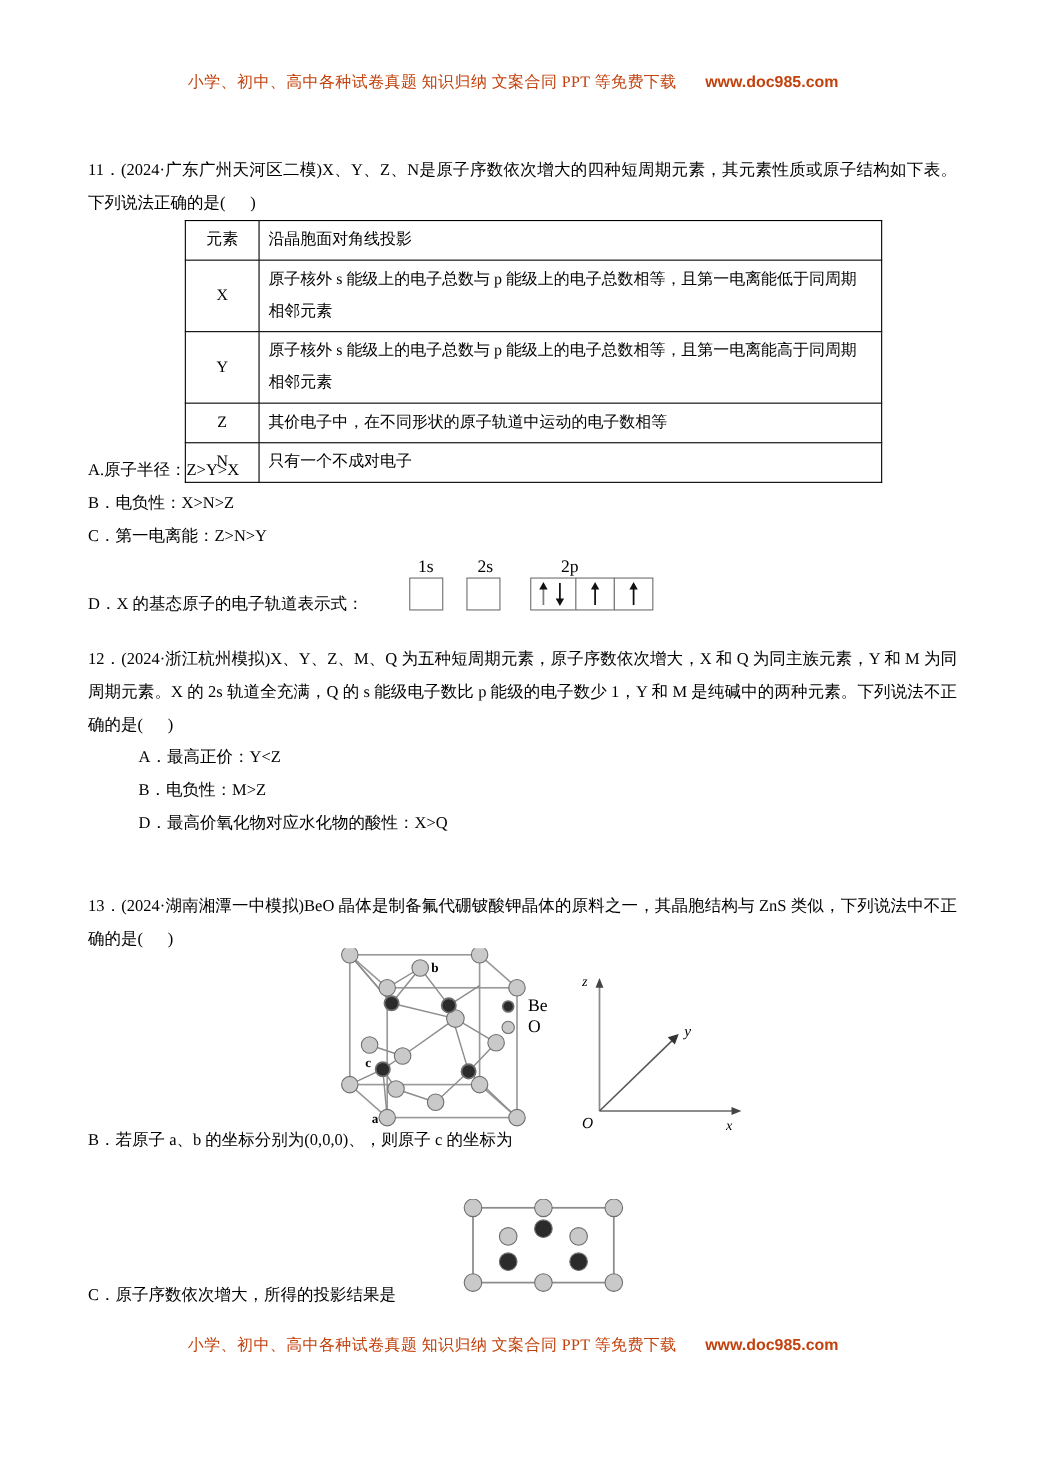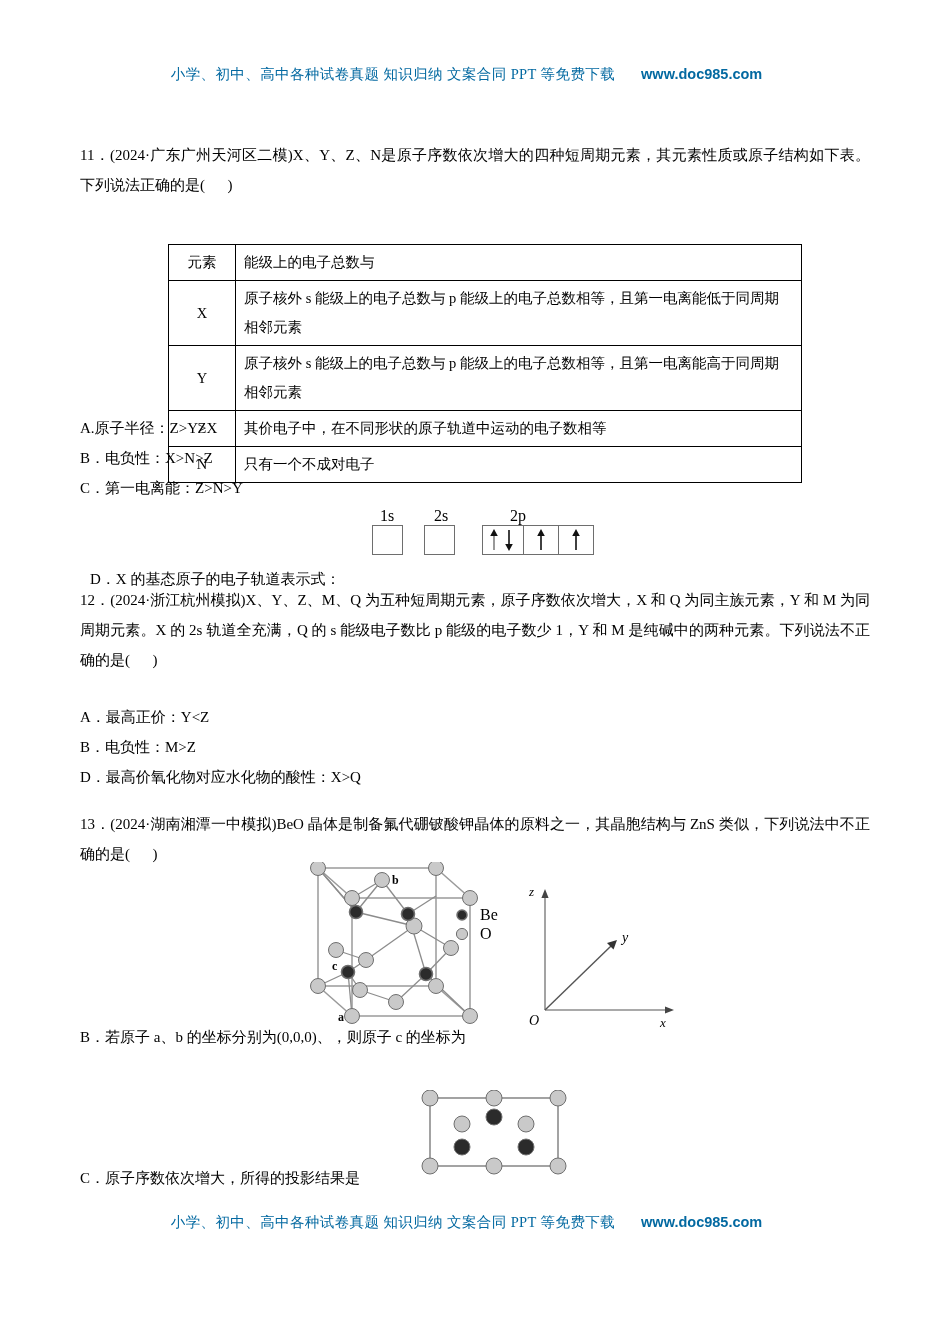--- a/index.html
+++ b/index.html
@@ -23,21 +23,21 @@
     padding: 0 80px;
   }
 
   
   .watermark {
     position: absolute;
     left: 0;
     width: 933px;
     text-align: center;
     font-size: 14.5px;
-    color: #0369a1;
+    color: #c2410c;
     letter-spacing: 0.4px;
     white-space: nowrap;
   }
   .watermark .wm-site {
     font-family: "Liberation Sans", sans-serif;
     font-weight: bold;
     margin-left: 26px;
     letter-spacing: 0;
   }
   #header-watermark { top: 65px; }
@@ -59,21 +59,20 @@
   .blank-paren { letter-spacing: 0; }
 
   
   table.elem-table {
     position: absolute;
     left: 168px;
     top: 200px;
     width: 634px;
     border-collapse: collapse;
     font-size: 14.5px;
-    margin-top: 44px;
   }
   table.elem-table td {
     border: 1px solid #000000;
     padding: 3px 8px;
     line-height: 29px;
     vertical-align: middle;
   }
   table.elem-table td.sym {
     width: 58px;
     text-align: center;
@@ -161,21 +160,21 @@
   <div class="q-block" style="top:140px;">
     <div class="q-stem">
       <span>11．</span><span>(2024·广东广州天河区二模)</span><span>X、Y、Z、N是原子序数依次增大的四种短周期元素，其元素性质或原子结构如下表。下列说法正确的是(</span><span class="blank-paren">&nbsp;&nbsp;&nbsp;&nbsp;&nbsp;&nbsp;</span><span>)</span>
     </div>
   </div>
 
   <table class="elem-table">
     <tbody>
         <tr>
       <td class="sym">元素</td>
-      <td class="desc">能级上的电子总数与</td>
+      <td class="desc">沿晶胞面对角线投影</td>
     </tr>
     <tr>
       <td class="sym">X</td>
       <td class="desc">原子核外 s 能级上的电子总数与 p 能级上的电子总数相等，且第一电离能低于同周期相邻元素</td>
     </tr>
     <tr>
       <td class="sym">Y</td>
       <td class="desc">原子核外 s 能级上的电子总数与 p 能级上的电子总数相等，且第一电离能高于同周期相邻元素</td>
     </tr>
     <tr>
@@ -188,21 +187,21 @@
     </tr>
   </tbody>
     </table>
 
   <div class="q-block" style="top:413px;">
     <div class="opt">A.原子半径：Z&gt;Y&gt;X</div>
     <div class="opt">B．电负性：X&gt;N&gt;Z</div>
     <div class="opt">C．第一电离能：Z&gt;N&gt;Y</div>
   </div>
 
-  <div class="q-block" style="top:564px;margin-left:10px;">
+  <div class="q-block" style="top:535px;">
     <div class="opt">D．X 的基态原子的电子轨道表示式：</div>
   </div>
 
   <div class="orbital-wrap">
     <div class="orb-labels">
       <span class="orb-lbl-1s">1s</span>
       <span class="orb-lbl-2s">2s</span>
       <span class="orb-lbl-2p">2p</span>
     </div>
     <div class="orb-boxes">
@@ -230,21 +229,21 @@
       </div>
     </div>
   </div>
 
   <div class="q-block" style="top:585px;">
     <div class="q-stem">
       <span>12．</span><span>(2024·浙江杭州模拟)</span><span>X、Y、Z、M、Q 为五种短周期元素，原子序数依次增大，X 和 Q 为同主族元素，Y 和 M 为同周期元素。X 的 2s 轨道全充满，Q 的 s 能级电子数比 p 能级的电子数少 1，Y 和 M 是纯碱中的两种元素。下列说法不正确的是(</span><span class="blank-paren">&nbsp;&nbsp;&nbsp;&nbsp;&nbsp;&nbsp;</span><span>)</span>
     </div>
   </div>
 
-  <div class="q-block" style="top:702px;">
+  <div class="q-block" style="top:674px;margin-left:46px;">
     <div class="opt">A．最高正价：Y&lt;Z</div>
     <div class="opt">B．电负性：M&gt;Z</div>
     <div class="opt">D．最高价氧化物对应水化物的酸性：X&gt;Q</div>
   </div>
 
   <div class="q-block" style="top:809px;">
     <div class="q-stem">
       <span>13．</span><span>(2024·湖南湘潭一中模拟)</span><span>BeO 晶体是制备氟代硼铍酸钾晶体的原料之一，其晶胞结构与 ZnS 类似，下列说法中不正确的是(</span><span class="blank-paren">&nbsp;&nbsp;&nbsp;&nbsp;&nbsp;&nbsp;</span><span>)</span>
     </div>
   </div>

